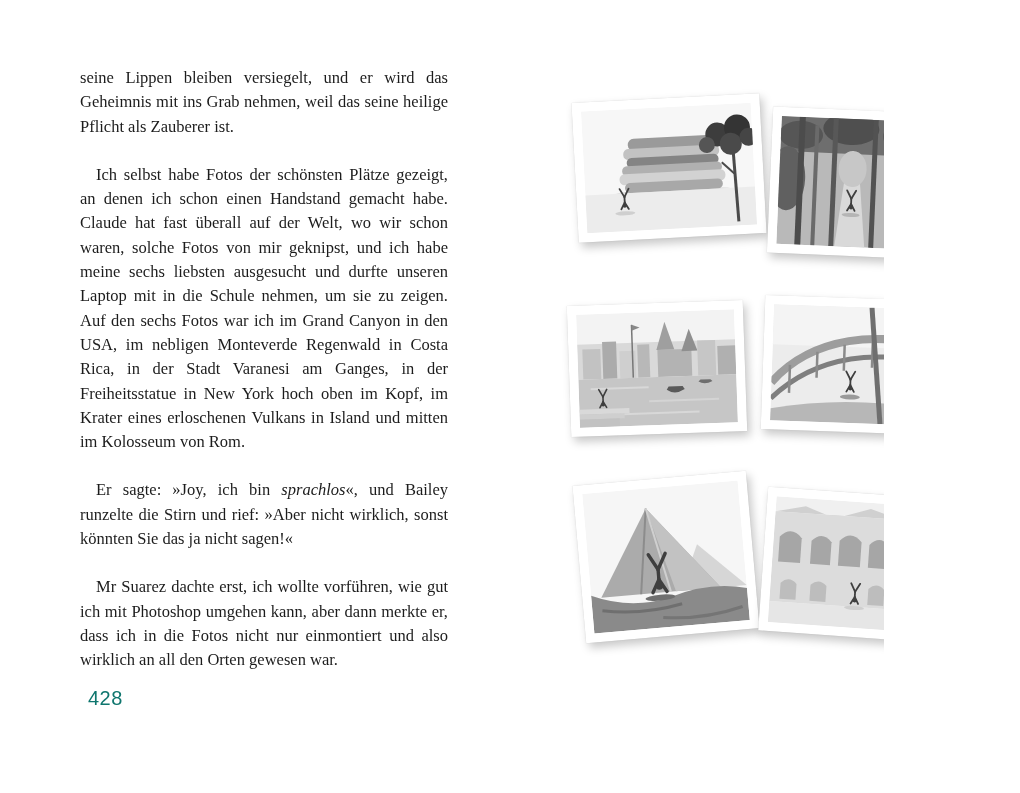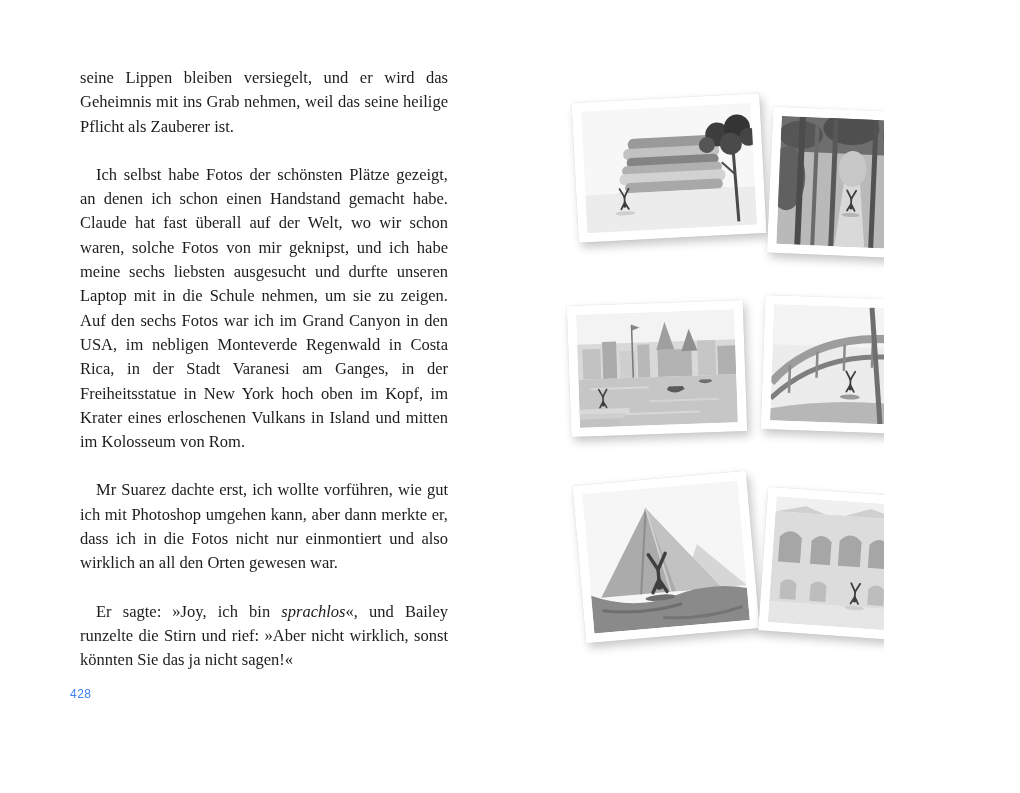--- a/index.html
+++ b/index.html
@@ -9,23 +9,23 @@
   }
   .text-column {
     position:absolute; left:80px; top:66px; width:368px;
     font-size:16.5px; line-height:24.3px; color:#1c1c1c;
     text-align:justify; hyphens:auto; -webkit-hyphens:auto;
   }
   .para { margin:0; }
   .para.indent { text-indent:16px;margin-top:24px; }
   .italic { font-style:italic; }
   .page-number {
-    position:absolute; left:70px; top:687px;
+    position:absolute; left:88px; top:687px;
     font-family:"Liberation Sans", sans-serif;
-    font-size:12px; color:#3b82f6; letter-spacing:0.5px;
+    font-size:20px; color:#0f766e; letter-spacing:0.5px;
   }
   .photo-panel { position:absolute; left:555px; top:80px; width:430px; height:600px; }
   .polaroid {
     position:absolute; margin:0; background:#ffffff; padding:9px;
     box-shadow:3px 5px 10px rgba(0,0,0,0.22), 0 0 1px rgba(0,0,0,0.18);
   }
   .polaroid svg { display:block; }
   .p1 { left:20px;  top:18px;  transform:rotate(-3deg); }
   .p2 { left:215px; top:30px;  transform:rotate(2.5deg); }
   .p3 { left:14px;  top:223px; transform:rotate(-2deg); }
@@ -47,22 +47,22 @@
     </g>
     <circle cx="12" cy="24.5" r="2.8" fill="#3f3f3f"></circle>
   </symbol>
 </svg>
 
 <div class="book-page">
 
   <div class="text-column">
       <p class="para"><span>seine Lippen bleiben versiegelt, und er wird das Geheimnis mit ins Grab nehmen, weil das seine heilige Pflicht als Zauberer ist.</span></p>
       <p class="para indent"><span>Ich selbst habe Fotos der schönsten Plätze gezeigt, an denen ich schon einen Handstand gemacht habe. Claude hat fast überall auf der Welt, wo wir schon waren, solche Fotos von mir geknipst, und ich habe meine sechs liebsten ausgesucht und durfte unseren Laptop mit in die Schule nehmen, um sie zu zeigen. Auf den sechs Fotos war ich im Grand Canyon in den USA, im nebligen Monteverde Regenwald in Costa Rica, in der Stadt Varanesi am Ganges, in der Freiheitsstatue in New York hoch oben im Kopf, im Krater eines erloschenen Vulkans in Island und mitten im Kolosseum von Rom.</span></p>
+      <p class="para indent"><span>Er sagte: »Joy, ich bin </span><span class="italic">sprachlos</span><span>«, und Bailey runzelte die Stirn und rief: »Aber nicht wirklich, sonst könnten Sie das ja nicht sagen!«</span></p>
       <p class="para indent"><span>Mr Suarez dachte erst, ich wollte vorführen, wie gut ich mit Photoshop umgehen kann, aber dann merkte er, dass ich in die Fotos nicht nur einmontiert und also wirklich an all den Orten gewesen war.</span></p>
-      <p class="para indent"><span>Er sagte: »Joy, ich bin </span><span class="italic">sprachlos</span><span>«, und Bailey runzelte die Stirn und rief: »Aber nicht wirklich, sonst könnten Sie das ja nicht sagen!«</span></p>
     </div>
 
   <div class="page-number">428</div>
 
   <div class="photo-panel">
 
     <figure class="polaroid p1">
       <svg width="170" height="122" viewBox="0 0 170 122">
         <rect x="0" y="0" width="170" height="122" fill="#f7f7f7"></rect>
         <ellipse cx="88" cy="86" rx="62" ry="5" fill="#dcdcdc"></ellipse>

